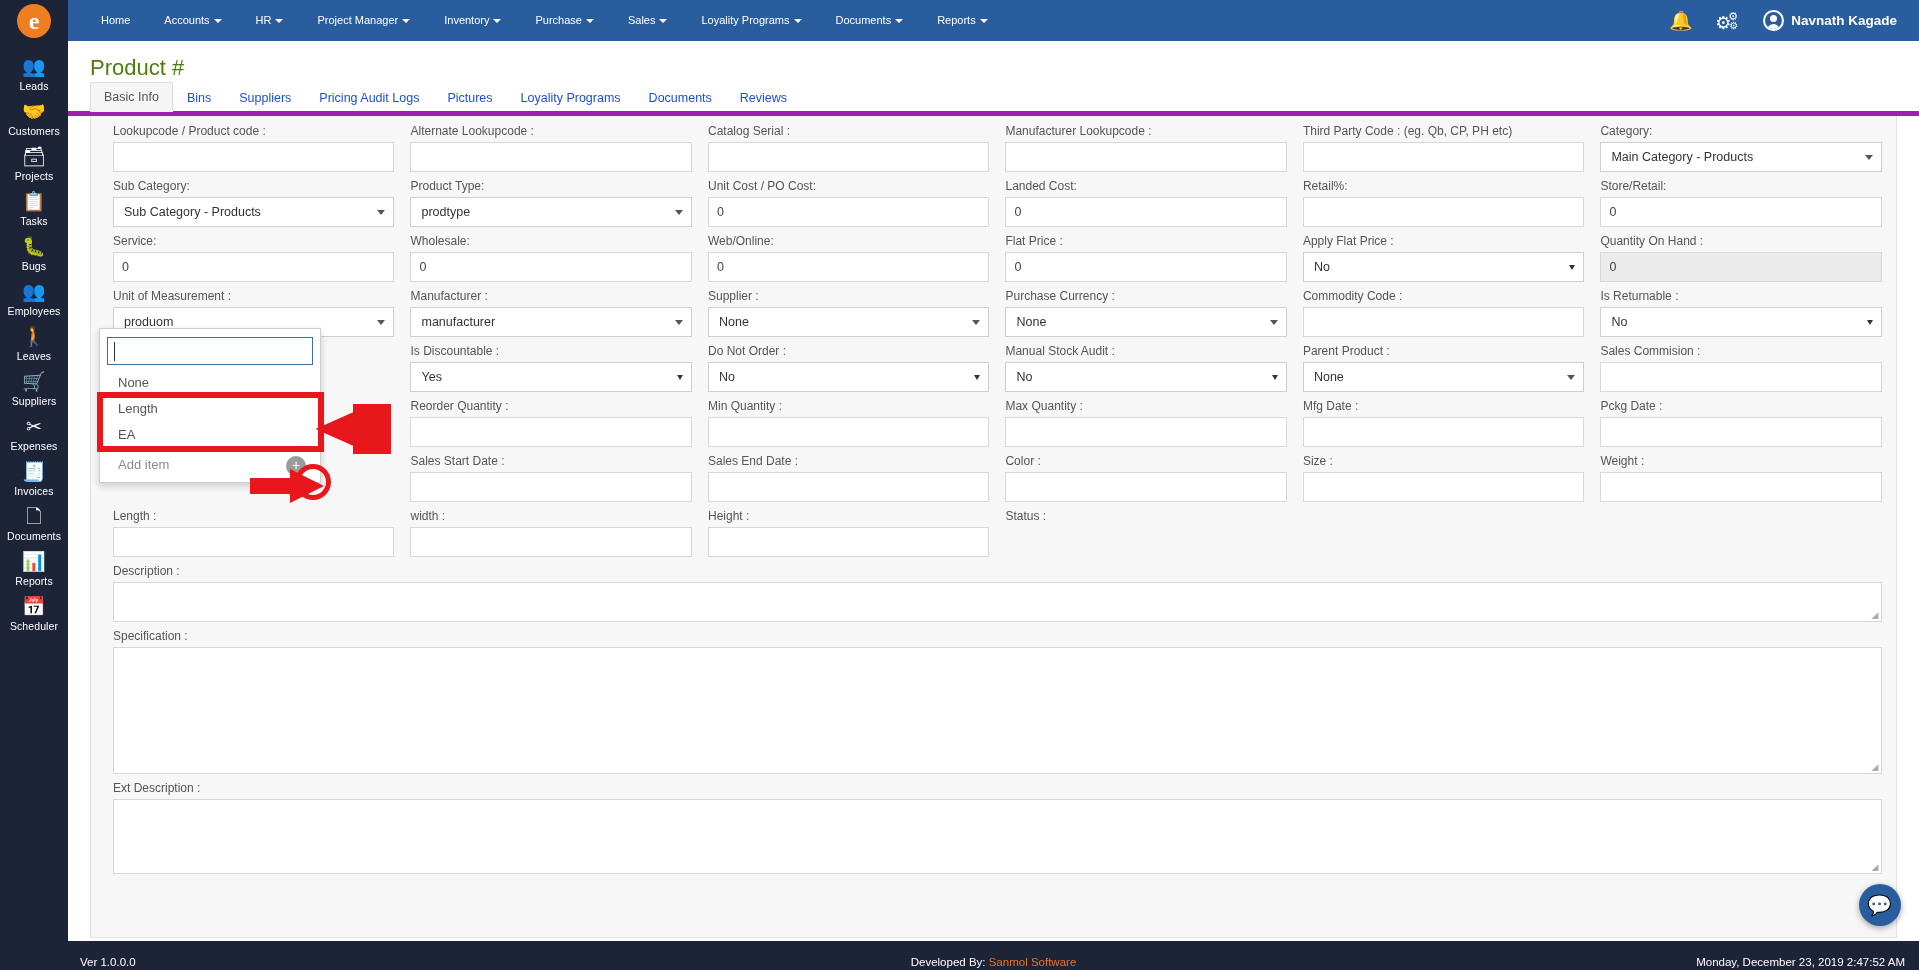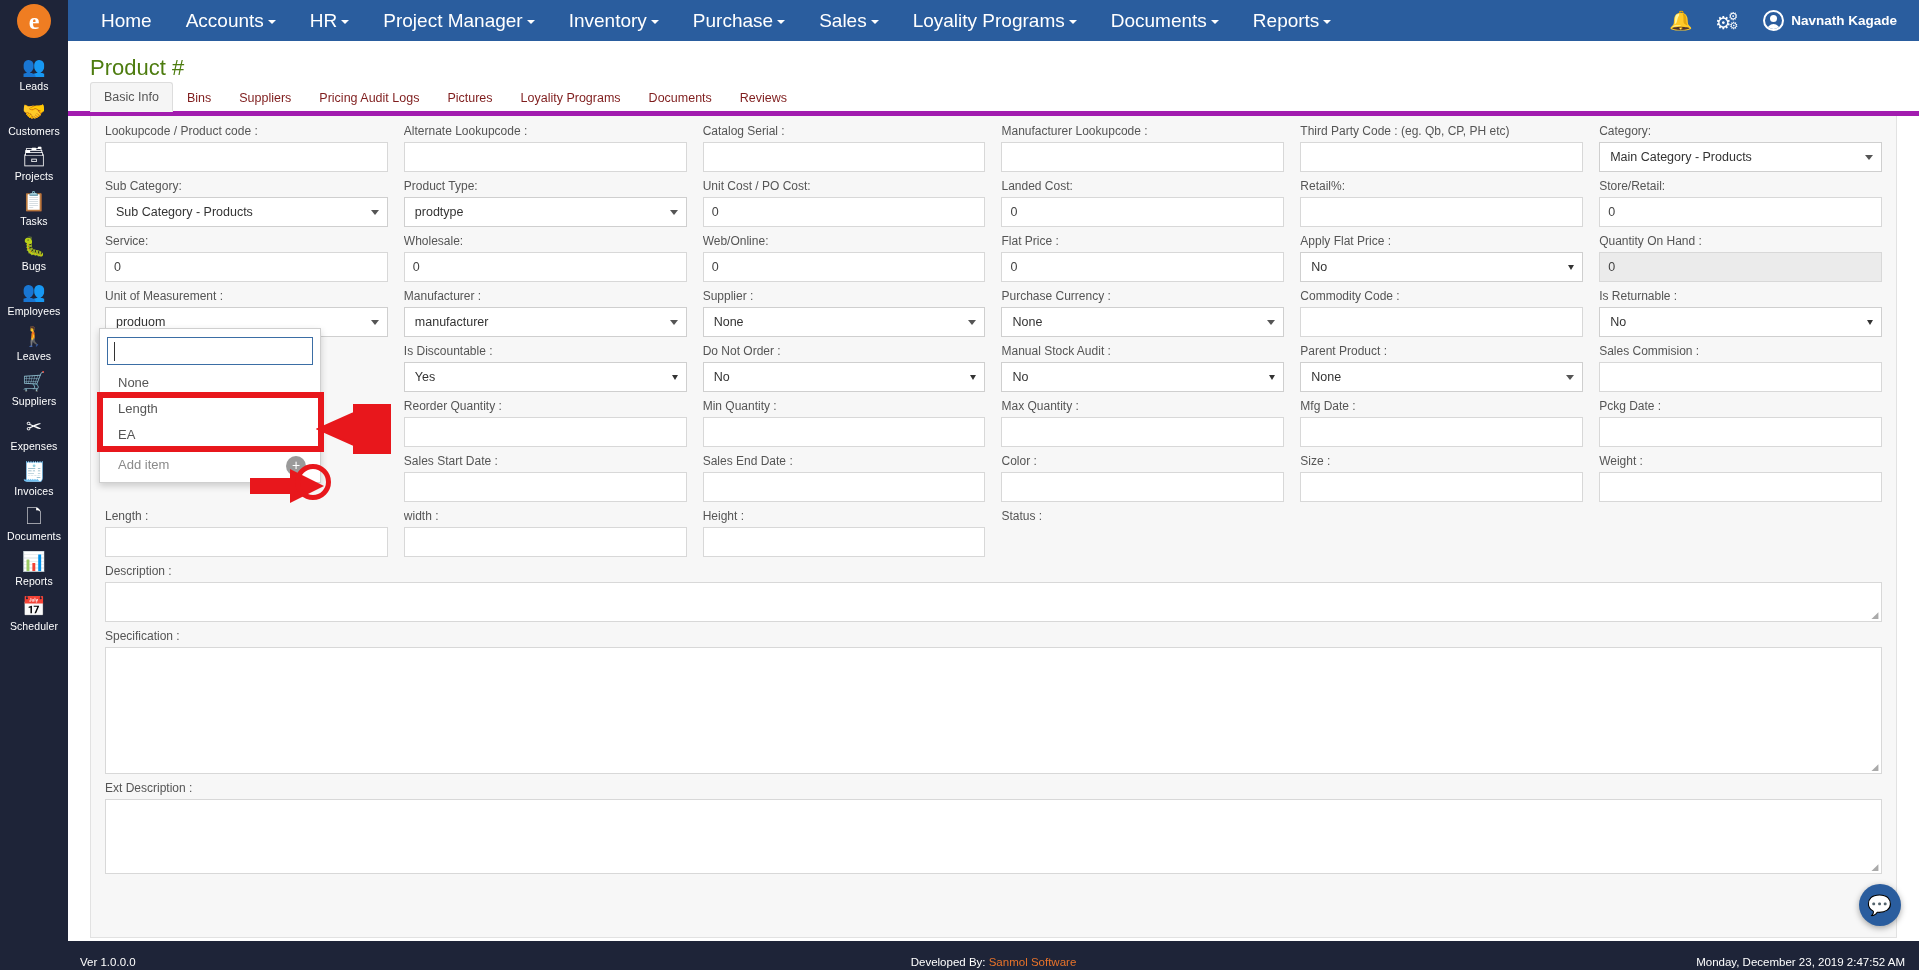--- a/index.html
+++ b/index.html
@@ -26,21 +26,21 @@
   .logo-circle {
     width: 34px; height: 34px; border-radius: 50%;
     background: #ef7d22;
     display: flex; align-items: center; justify-content: center;
     color: #fff; font-size: 24px; font-weight: bold;
     font-family: "Liberation Serif", serif;
     line-height: 1;
   }
   .navmenu { display: flex; align-items: center; height: 41px; padding-left: 16px; }
   .navmenu a {
-    color: #fff; font-size: 19px; text-decoration: none;
+    color: #fff; font-size: 11px; text-decoration: none;
     padding: 0 17px; line-height: 41px; white-space: nowrap;
   }
   .caret {
     display: inline-block; width: 0; height: 0; margin-left: 4px;
     vertical-align: middle;
     border-left: 4px solid transparent; border-right: 4px solid transparent;
     border-top: 4px solid #fff;
   }
   .nav-right {
     margin-left: auto; display: flex; align-items: center;
@@ -85,35 +85,35 @@
   }
   .page-title {
     font-size: 22px; color: #4d7c0f; padding: 14px 0 6px 22px;
     font-weight: normal;
   }
   .tabs {
     display: flex; align-items: flex-end; padding-left: 22px;
     border-bottom: 5px solid #a21caf; height: 29px;
   }
   .tab {
-    font-size: 12.5px; color: #7f1d1d; padding: 6px 13px;
+    font-size: 12.5px; color: #1d4ed8; padding: 6px 13px;
     cursor: pointer; border: 1px solid transparent; border-bottom: none;
     margin-bottom: -1px; line-height: 16px;
   }
   .tab.active {
     color: #555; background: #f5f5f5;
     border: 1px solid #ddd; border-bottom: 1px solid #f5f5f5;
     border-radius: 3px 3px 0 0;
   }
 
   .panel {
     margin: 0 22px; background: #f7f7f7;
     border-left: 1px solid #e2e2e2; border-right: 1px solid #e2e2e2;
     border-bottom: 1px solid #e2e2e2;
-    padding: 8px 6px 6px 6px;
+    padding: 8px 6px 6px 14px;
     height: calc(100% - 78px);
     overflow: hidden; position: relative;
   }
 
   .grid { display: flex; flex-wrap: wrap; }
   .cell { width: 16.6666%; padding: 0 8px; margin-bottom: 7px; }
   .cell.w100 { width: 100%; }
 
   label.fld {
     display: block; font-size: 12px; color: #555;

